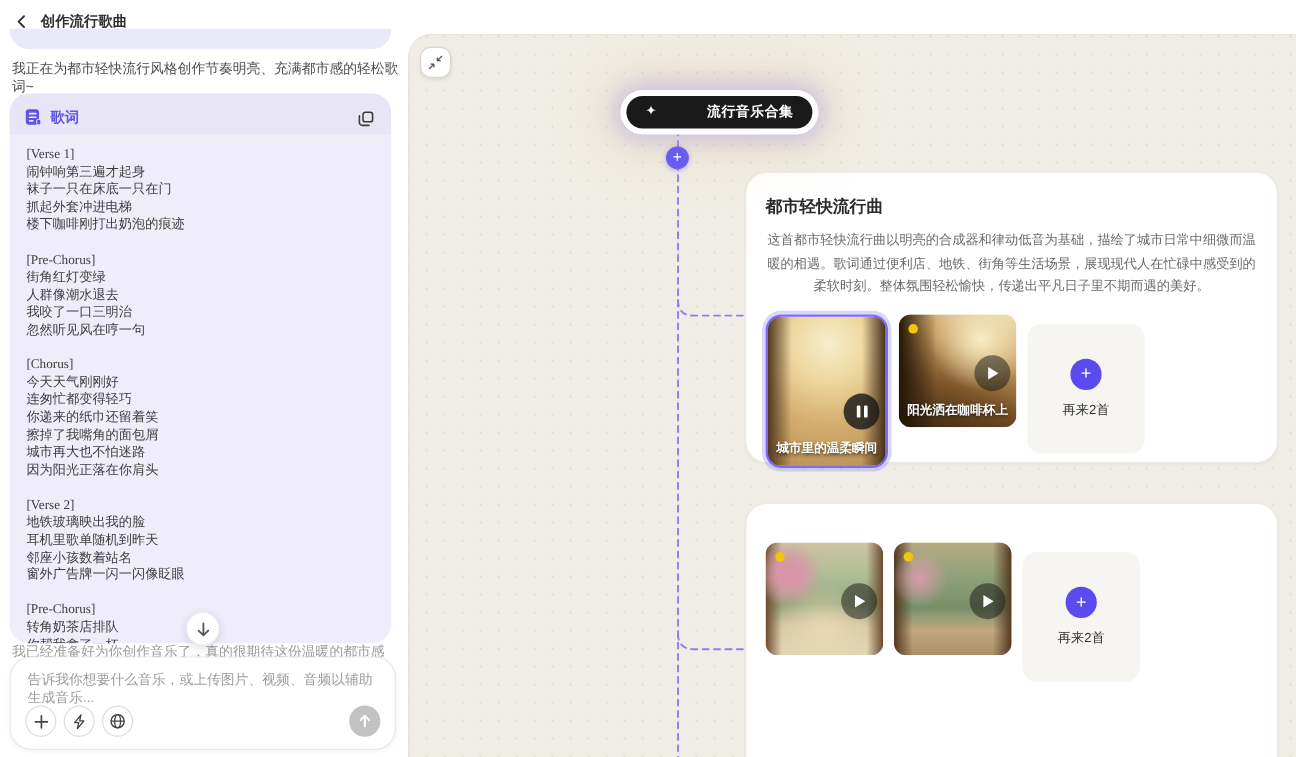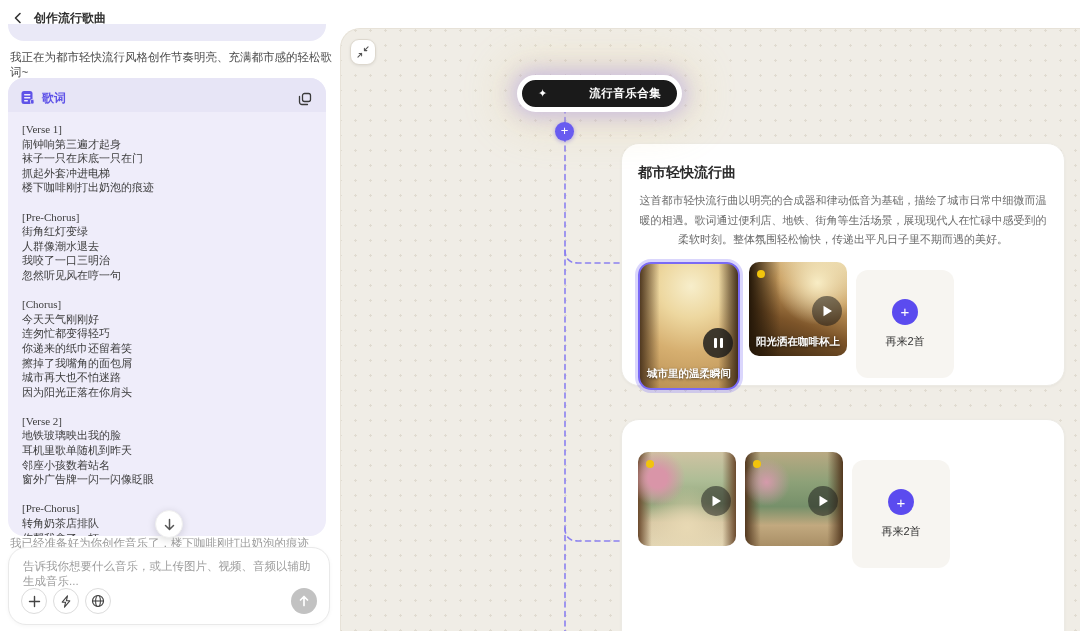--- a/index.html
+++ b/index.html
@@ -181,21 +181,21 @@
 转角奶茶店排队
 你帮我拿了一杯</div>
     </section>
 
     <button class="scroll-down">
       <svg class="icon" width="13" height="13" viewBox="0 0 13 13">
           <path d="M6.5 1.5 V11 M2.5 7.5 L6.5 11.5 L10.5 7.5" fill="none" stroke="#555" stroke-width="1.5" stroke-linecap="round" stroke-linejoin="round"></path>
         </svg>
     </button>
 
-    <div class="clipped-msg">我已经准备好为你创作音乐了，楼下咖啡刚打出奶泡的痕迹</div>
+    <div class="clipped-msg">我已经准备好为你创作音乐了，真的很期待这份温暖的都市感</div>
 
     <div class="composer">
       <textarea placeholder="告诉我你想要什么音乐，或上传图片、视频、音频以辅助生成音乐..." style=""></textarea>
       <div class="composer-row">
         <button class="tool-btn">
           <svg class="icon" width="13" height="13" viewBox="0 0 13 13">
               <path d="M6.5 1.5 V11.5 M1.5 6.5 H11.5" stroke="#444" stroke-width="1.4" stroke-linecap="round"></path>
             </svg>
         </button>
         <button class="tool-btn">

